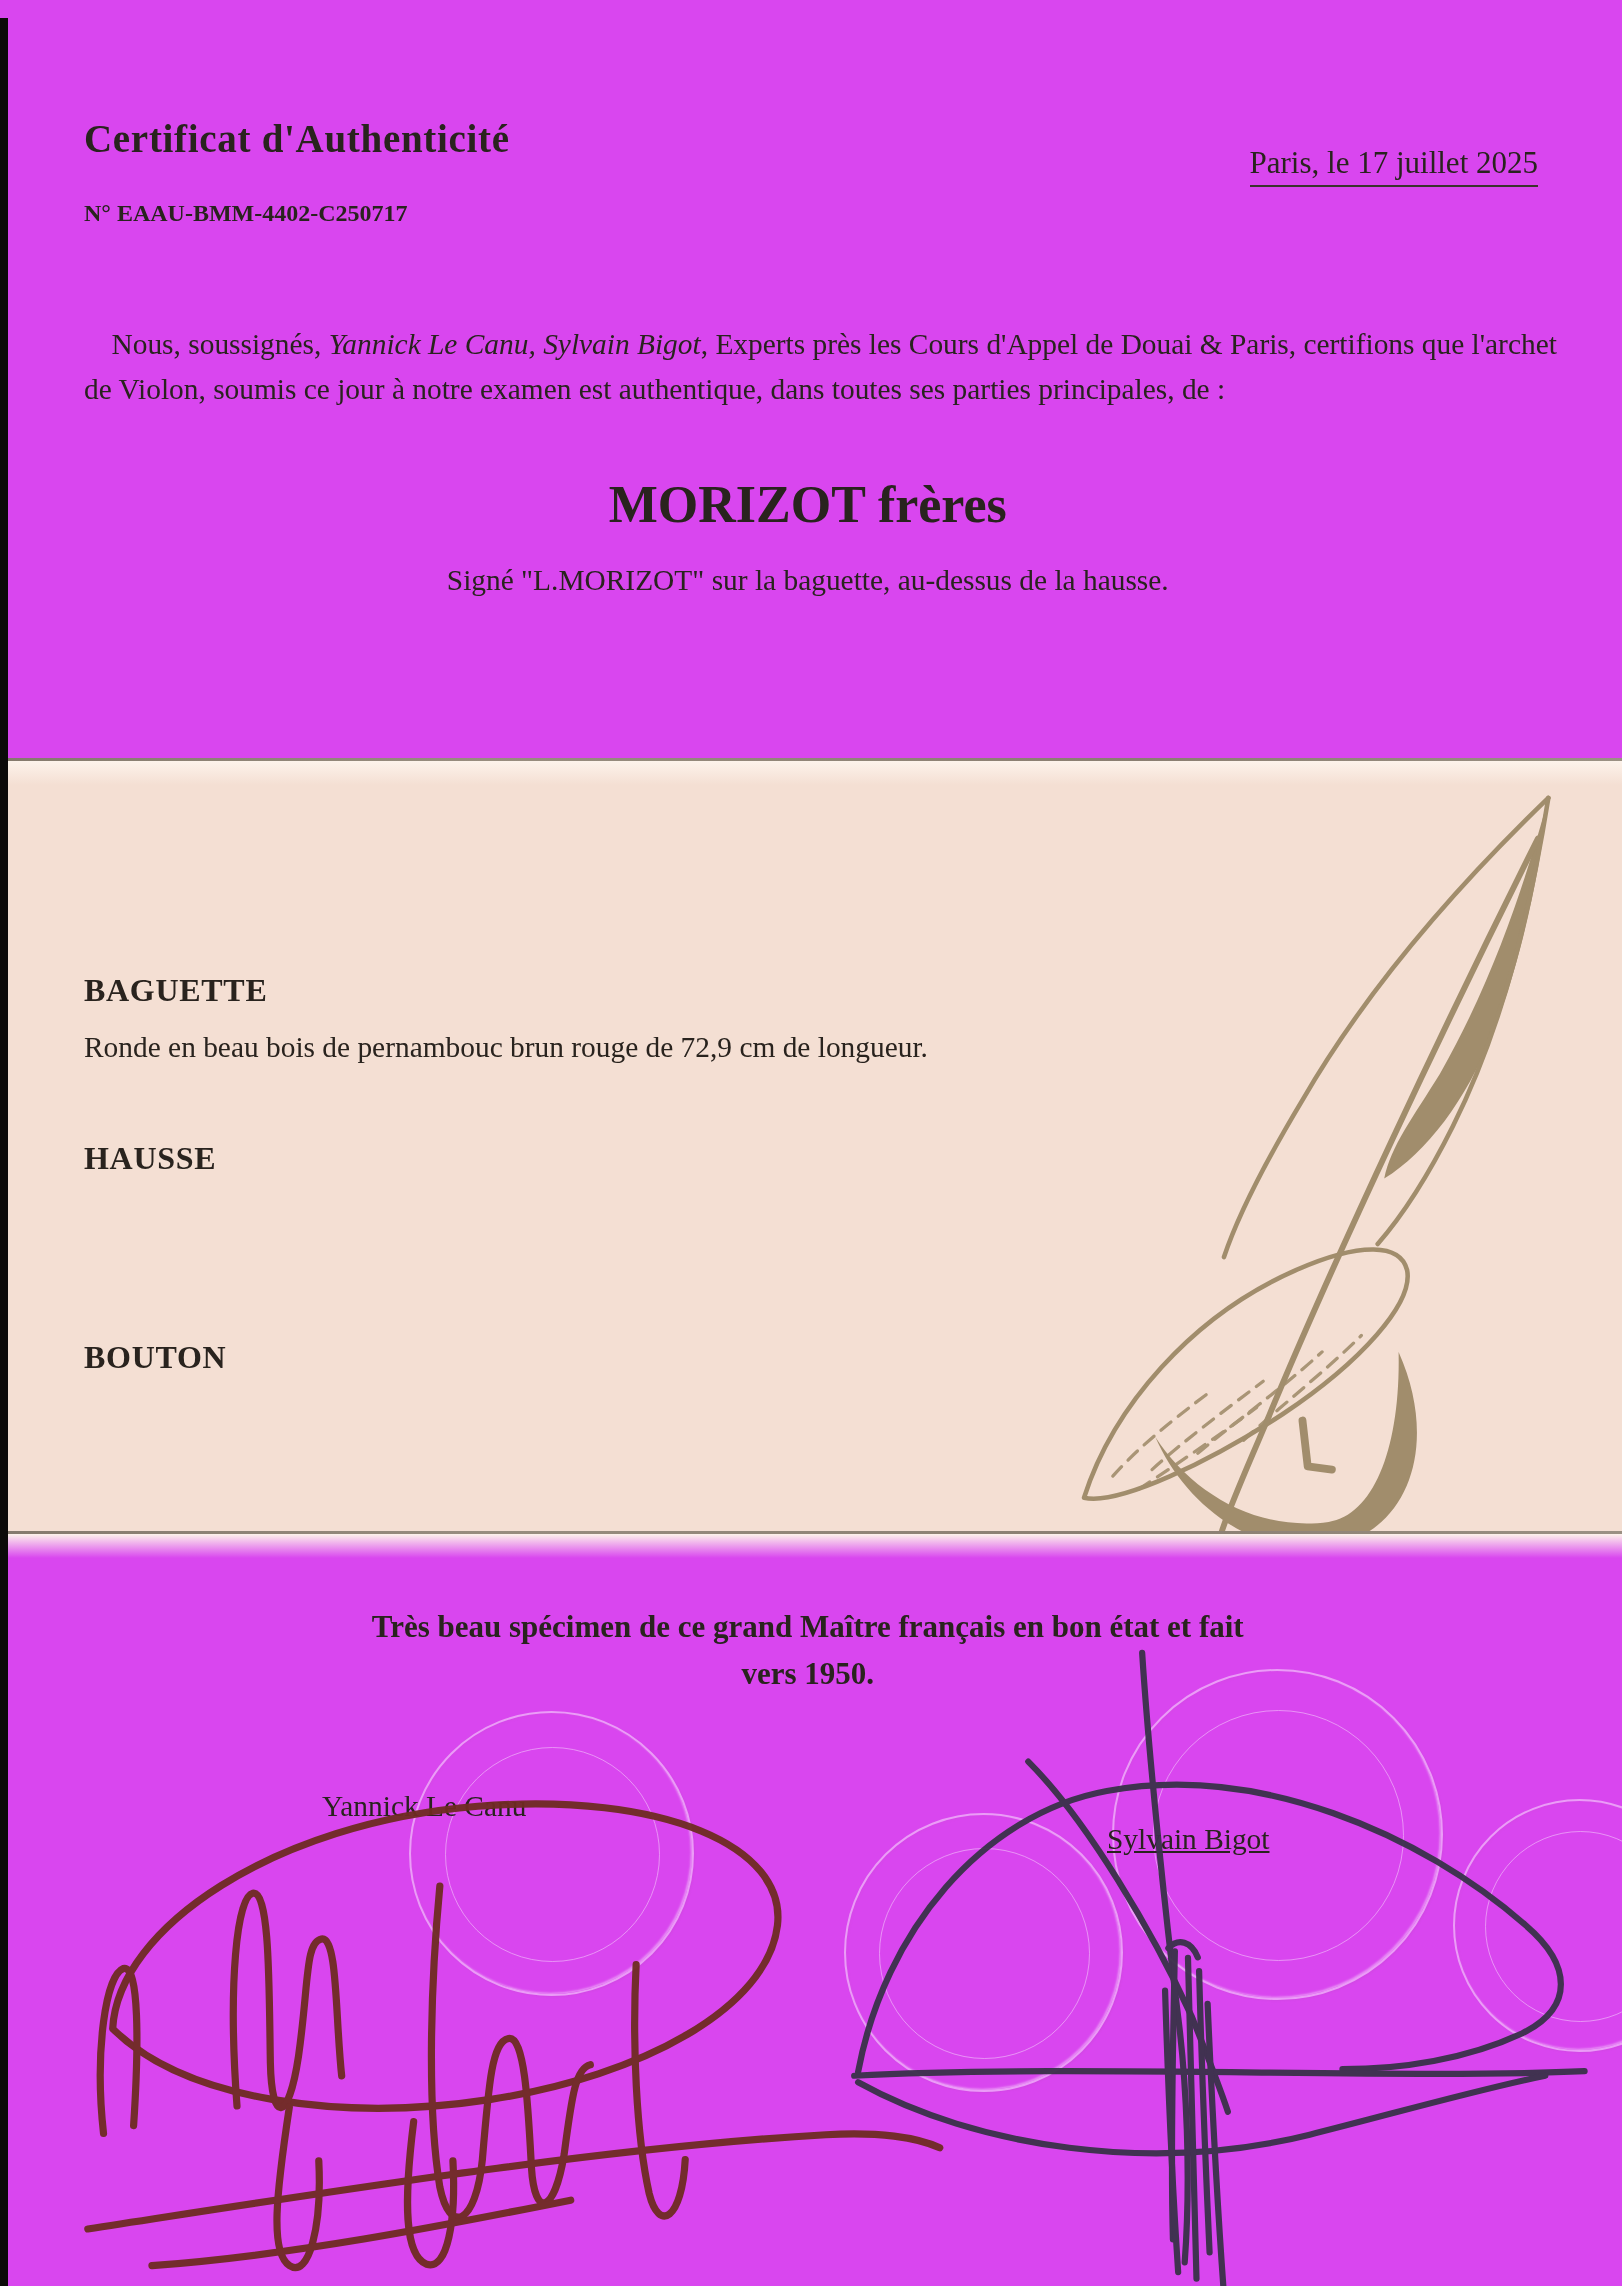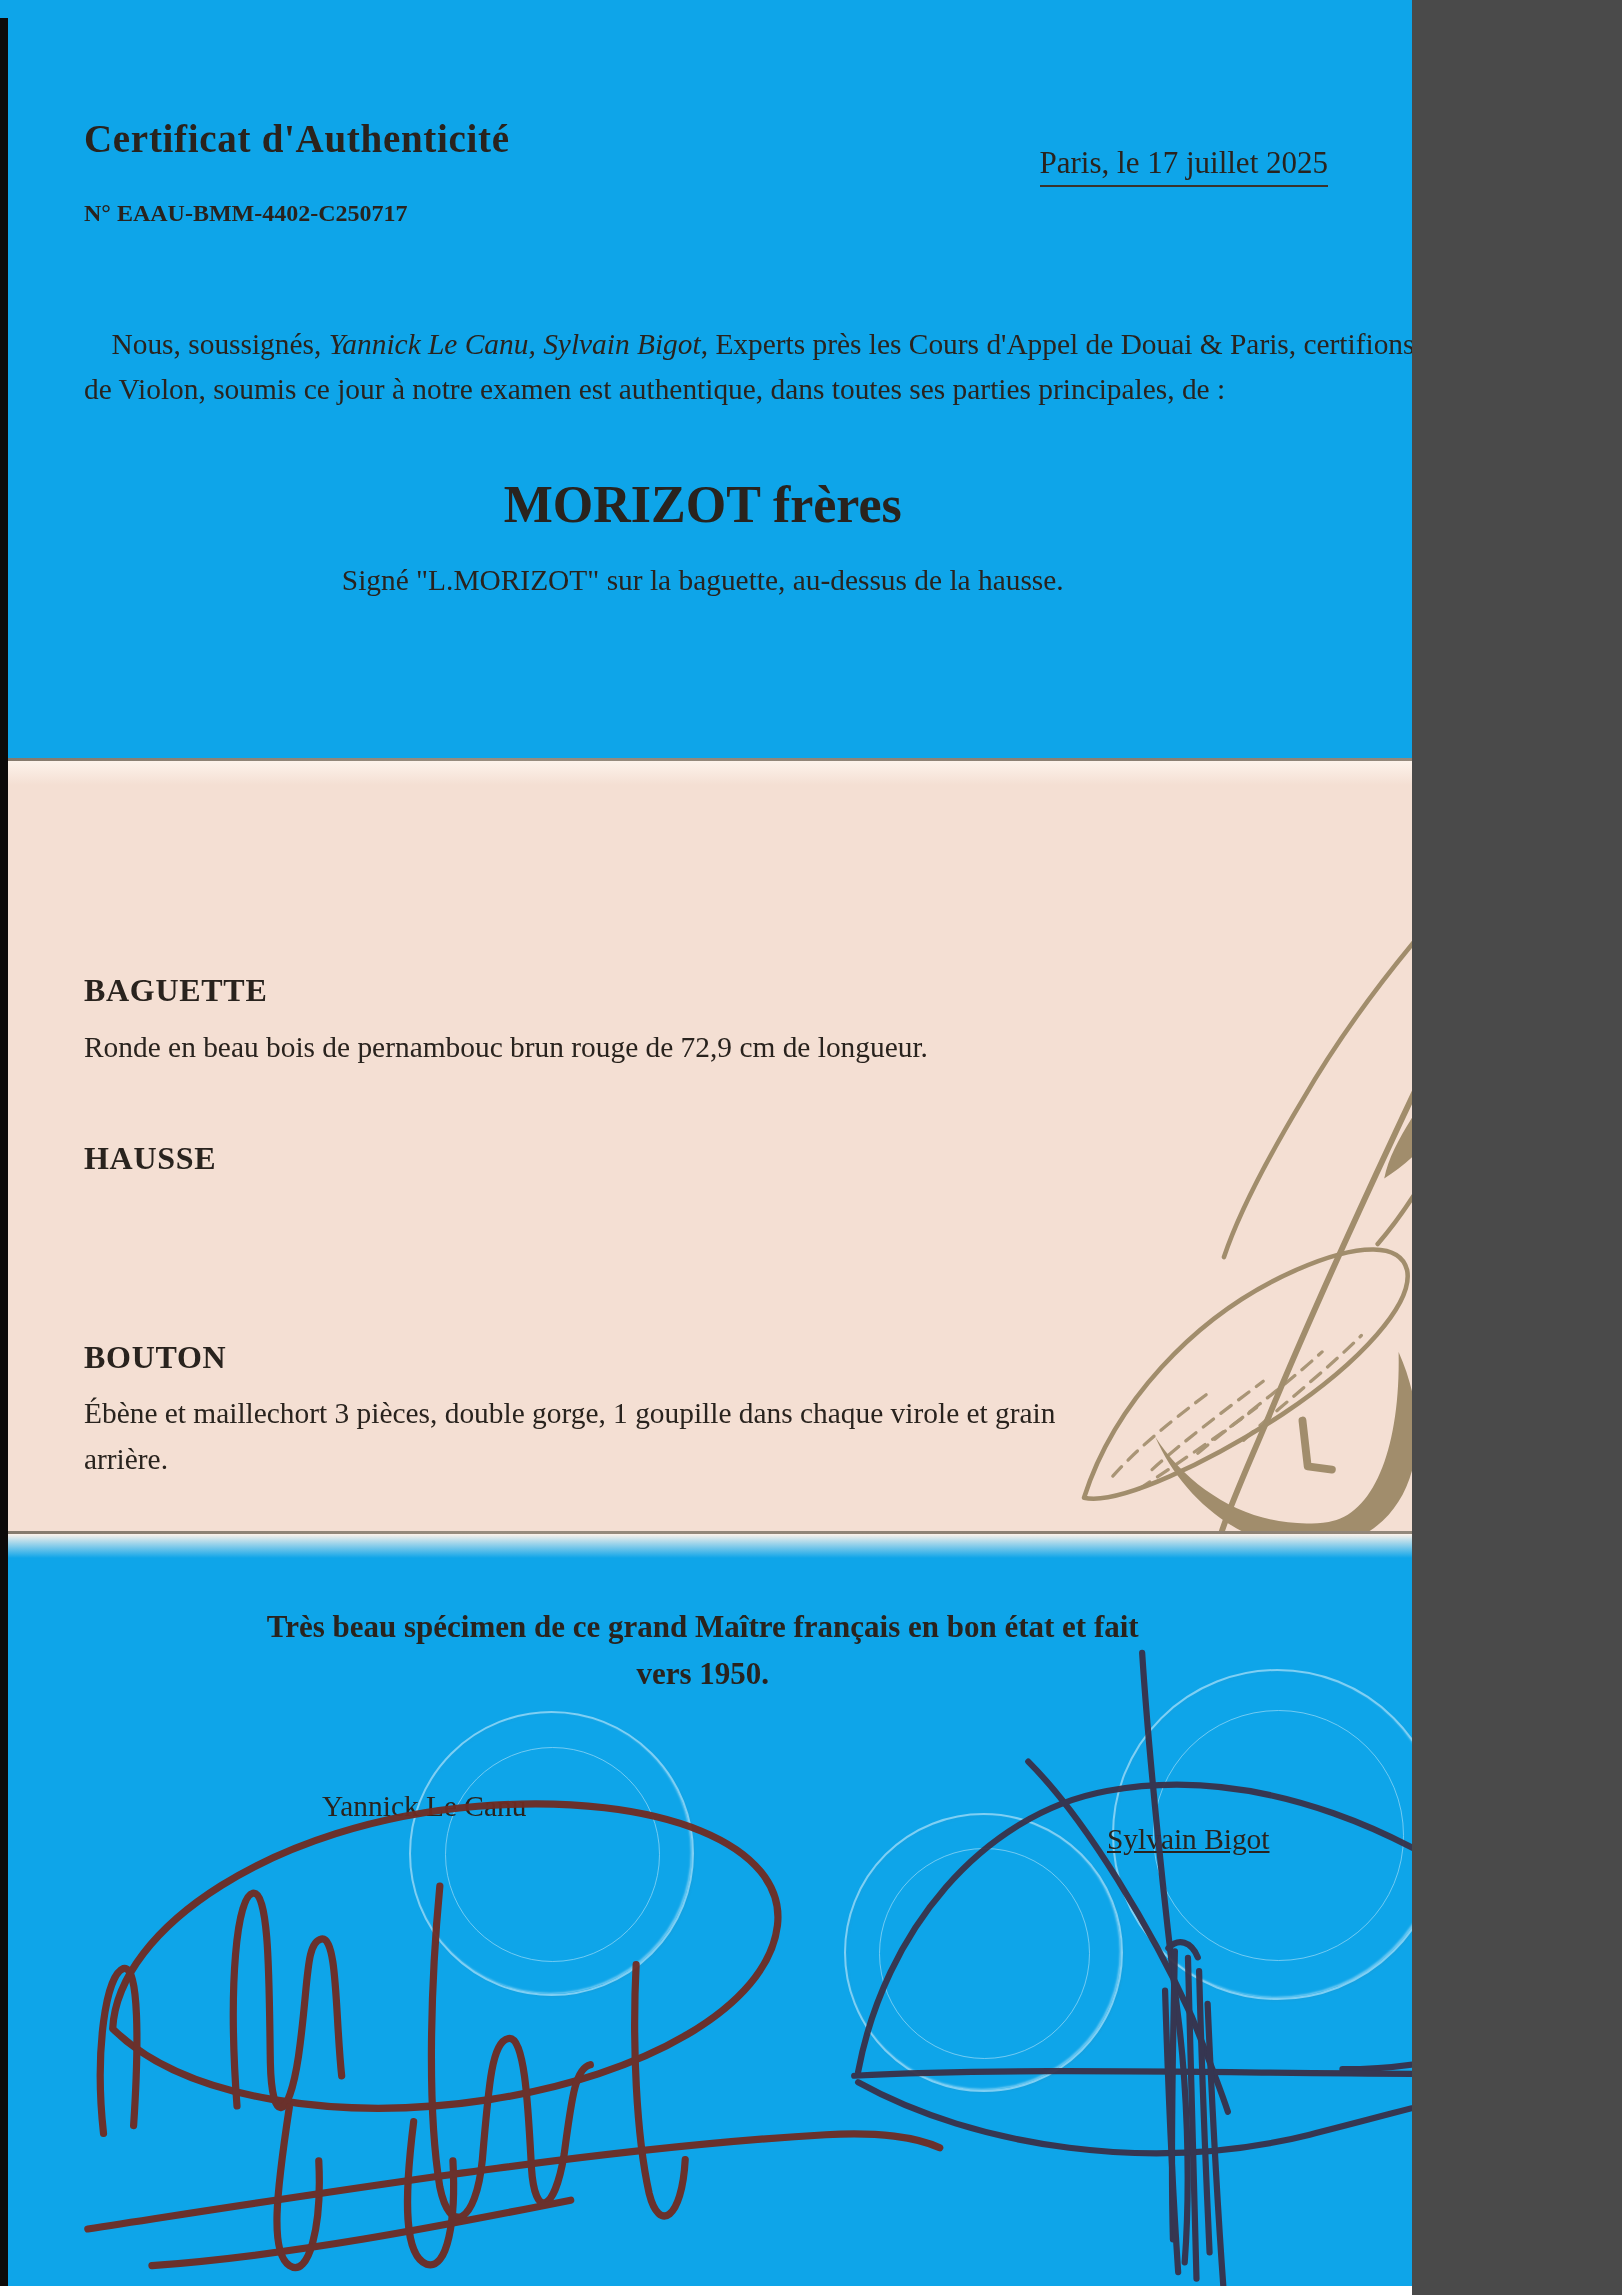--- a/index.html
+++ b/index.html
@@ -1,19 +1,19 @@
 <!DOCTYPE html>
 <html style="font-size:10.5px"><head>
 <meta charset="utf-8">
 <style>
   html,body{margin:0;padding:0;background:#4a4a4a;}
   #page{
     position:relative;
-    width:1412px;height:2295px;
-    background:#0ea5e9;
+    width:1622px;height:2295px;
+    background:#d946ef;
     font-family:"Liberation Serif", serif;
     color:#29231e;
     overflow:hidden;
   }
   
   .scan-edge-left{position:absolute;left:0;top:18.3px;width:7.9px;height:2277px;background:#0c0a09;}
   .scan-edge-bottom{position:absolute;left:0;bottom:0;width:100%;height:9.2px;background:#ffffff;}
 
   
   .panel-middle{
@@ -125,21 +125,20 @@
 
   <p class="intro"><span>Nous, soussignés, </span><span class="it">Yannick Le Canu, Sylvain Bigot</span><span>, Experts près les Cours d'Appel de Douai &amp; Paris, certifions que l'archet de Violon, soumis ce jour à  notre examen est authentique, dans toutes ses parties principales, de :</span></p>
 
   <div class="maker">MORIZOT frères</div>
   <div class="signature-note">Signé "L.MORIZOT" sur la baguette, au-dessus de la hausse.</div>
 
   <div class="sec-heading" id="sec0-h">BAGUETTE</div>
   <div class="sec-body" id="sec0-b">Ronde en beau bois de pernambouc brun rouge de 72,9 cm de longueur.</div>
   <div class="sec-heading" id="sec1-h">HAUSSE</div>
   <div class="sec-heading" id="sec2-h">BOUTON</div>
-  <div class="sec-body" id="sec2-b">Ébène et maillechort 3 pièces, double gorge, 1 goupille dans chaque virole et grain arrière.</div>
 
   <div class="conclusion">
     <span style="display:block">Très beau spécimen de ce grand Maître français en bon état et fait</span>
     <span style="display:block">vers 1950.</span>
   </div>
 
   <div class="seal" id="seal-a"></div>
   <div class="seal" id="seal-b"></div>
   <div class="seal" id="seal-c"></div>
   <div class="seal" id="seal-d"></div>

